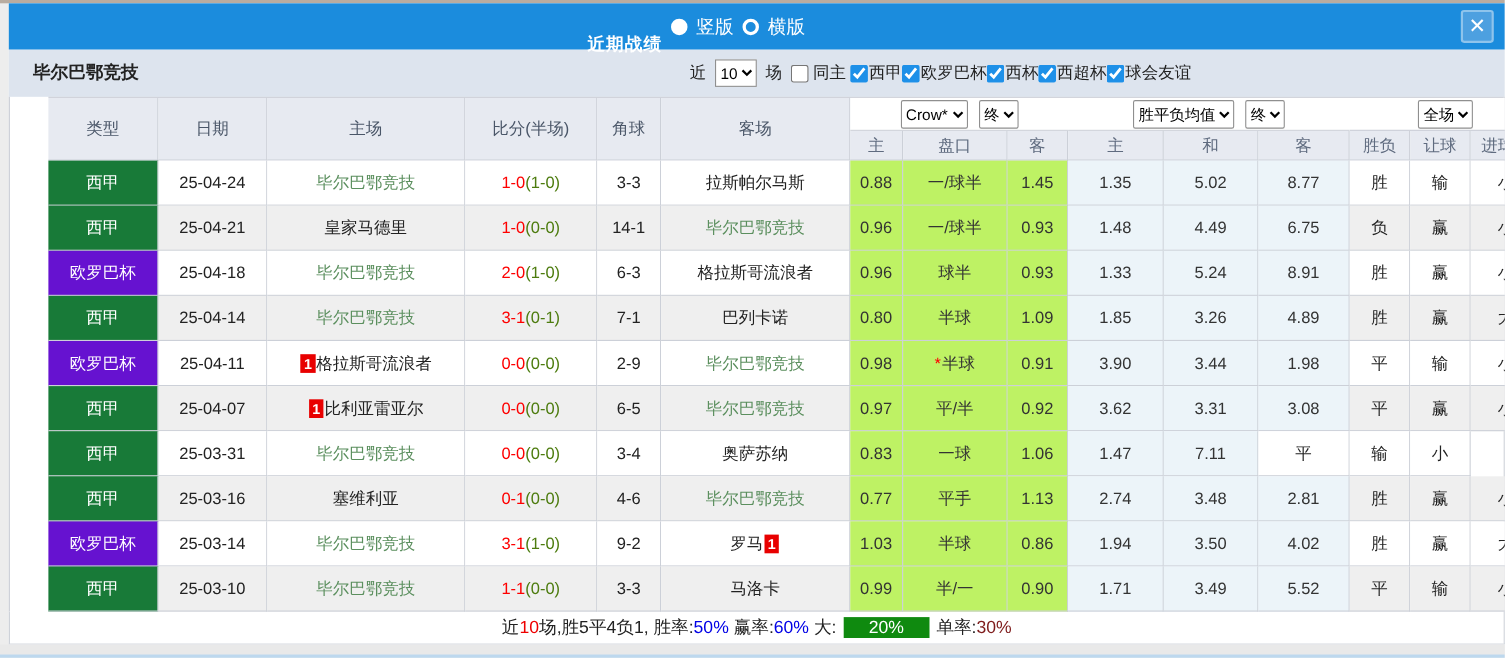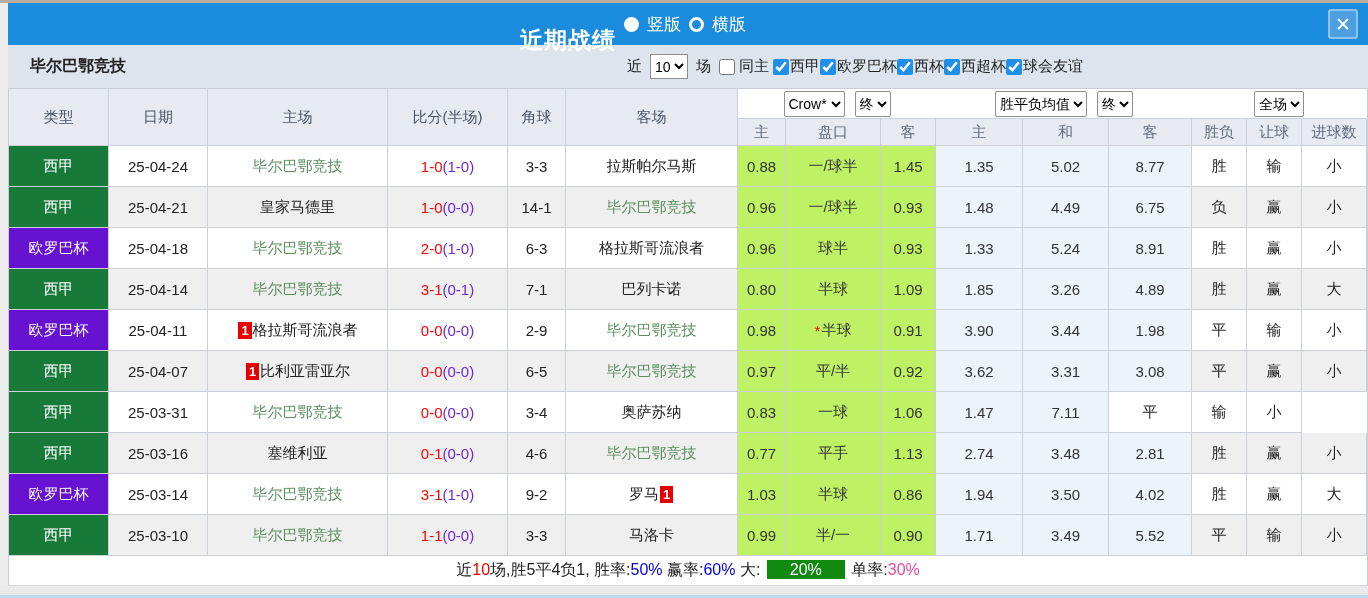--- a/index.html
+++ b/index.html
@@ -5,73 +5,73 @@
   * { box-sizing: border-box; margin: 0; padding: 0; }
   html,body { width:1368px; height:598px; overflow:hidden;
     font-family:"Liberation Sans","DejaVu Sans",sans-serif; background:#ededed; }
   .top-strip { height:3px; background:#b9aca0; }
   .page { margin-left:8px; width:1360px; background:#fff; }
 
   
   .titlebar { position:relative; height:42px; background:#1b8cdd; display:flex;
     align-items:center; justify-content:center; color:#fff; }
   .titlebar .tgroup { display:flex; align-items:center; gap:8px; transform:translateX(-55px); }
-  .tb-title { font-size:23px; font-weight:bold; letter-spacing:1px;margin-top:32px; }
+  .tb-title { font-size:16px; font-weight:bold; letter-spacing:1px;margin-top:32px; }
   .radio-dot { width:15px; height:15px; border-radius:50%; background:#fff; display:inline-block; }
   .radio-ring { width:15px; height:15px; border-radius:50%; border:3px solid #fff; display:inline-block; background:transparent; }
   .radio-label { font-size:17px; }
   .close-btn { position:absolute; right:10px; top:6px; width:30px; height:30px;
     background:#4da0e0; border:2px solid #8ec4ec; border-radius:3px; color:#fff;
     font-size:19px; font-weight:bold; display:flex; align-items:center; justify-content:center; cursor:pointer; }
 
   
   .filterbar { height:43px; background:#dde4ee; display:flex; align-items:center; font-size:15px; color:#222; }
   .team-name { font-weight:bold; font-size:16px; margin-left:22px; }
   .filters { margin-left:auto; margin-right:285px; display:flex; align-items:center; gap:4px; }
   .filters select { height:25px; font-size:14px; border:1px solid #8f8f8f; background:#fff; margin:0 4px; }
   .chk { display:flex; align-items:center; }
   .chk input { width:16px; height:16px; accent-color:#1e90e8; margin-right:1px; }
   .chk.samehome input { margin:0 4px; }
 
   
-  .tbl { width:1360px; border-left:1px solid #c9cdd5; border-right:1px solid #c9cdd5; }
+  .tbl { width:1360px; border-left:1px solid #c9cdd5; border-right:1px solid #c9cdd5;padding-left:35px; }
   .grid { display:grid; grid-template-columns:100px 99px 180px 120px 58px 172px 48px 95px 55px 87px 86px 83px 55px 55px 65px; }
   .thead { grid-template-rows:30px 27px; border-top:1px solid #c9cdd5; }
   .cell { display:flex; align-items:center; justify-content:center;
     border-right:1px solid #ccd0d8; border-bottom:1px solid #ccd0d8; font-size:15px; }
   .hcell { background:#e7eaf1; color:#4a5668; }
   .hspan { grid-row:1/3; }
   .hsel { background:#fff; border-right:none; gap:10px; }
   .hsel.last { border-right:1px solid transparent; }
   .hsel select { height:26px; font-size:14px; border:1px solid #8f8f8f; background:#fff; border-radius:2px; }
   .subh { background:#e7eaf1; color:#5f6b7f; font-size:15px; }
 
   .trow .cell { height:41px; background:#fff; color:#222; }
   .trow .c-odds { background:#bef264; color:#333; }
   .trow .c-mean { background:#ecf4f9; color:#333; }
   .trow.alt .c-plain { background:#efefef; }
   .c-league { color:#fff !important; }
   .lc-green { background:#187a38 !important; }
   .lc-purple { background:#6612d0 !important; }
   .name-hl { color:#5b8f5e; }
   .score-main { color:#fe0000; }
-  .score-half { color:#6d28d9; }
+  .score-half { color:#4d7c0f; }
   .rc-badge { background:#e80000; color:#fff; font-size:13px; font-weight:bold;
     padding:0 3px; margin:0 1px; line-height:17px; display:inline-block; }
   .star { color:#fe0000; margin-right:1px; }
   .t-red { color:#dd4f4f; }
   .t-blue { color:#5a5ad2; }
   .t-green { color:#4f9a63; }
 
   
   .statsbar { height:30px; background:#fff; display:flex; align-items:center; justify-content:center;
     font-size:16px; color:#222; border-bottom:1px solid #d6dae0; border-left:1px solid #c9cdd5; border-right:1px solid #c9cdd5; }
   .f-red { color:#ee0000; }
   .f-blue { color:#0000e6; }
-  .f-green { color:#ec4899; }
+  .f-green { color:#7f1d1d; }
   .f-box { background:#0f8a0f; color:#fff; padding:1px 23px; margin:0 2px; }
   .bottom-gray { height:9px; background:#e9e9e9; }
   .bottom-blue { height:4px; background:#bdd8ee; }
 </style>
 </head>
 <body>
 
 <div class="top-strip"></div>
 <div class="page">
 

